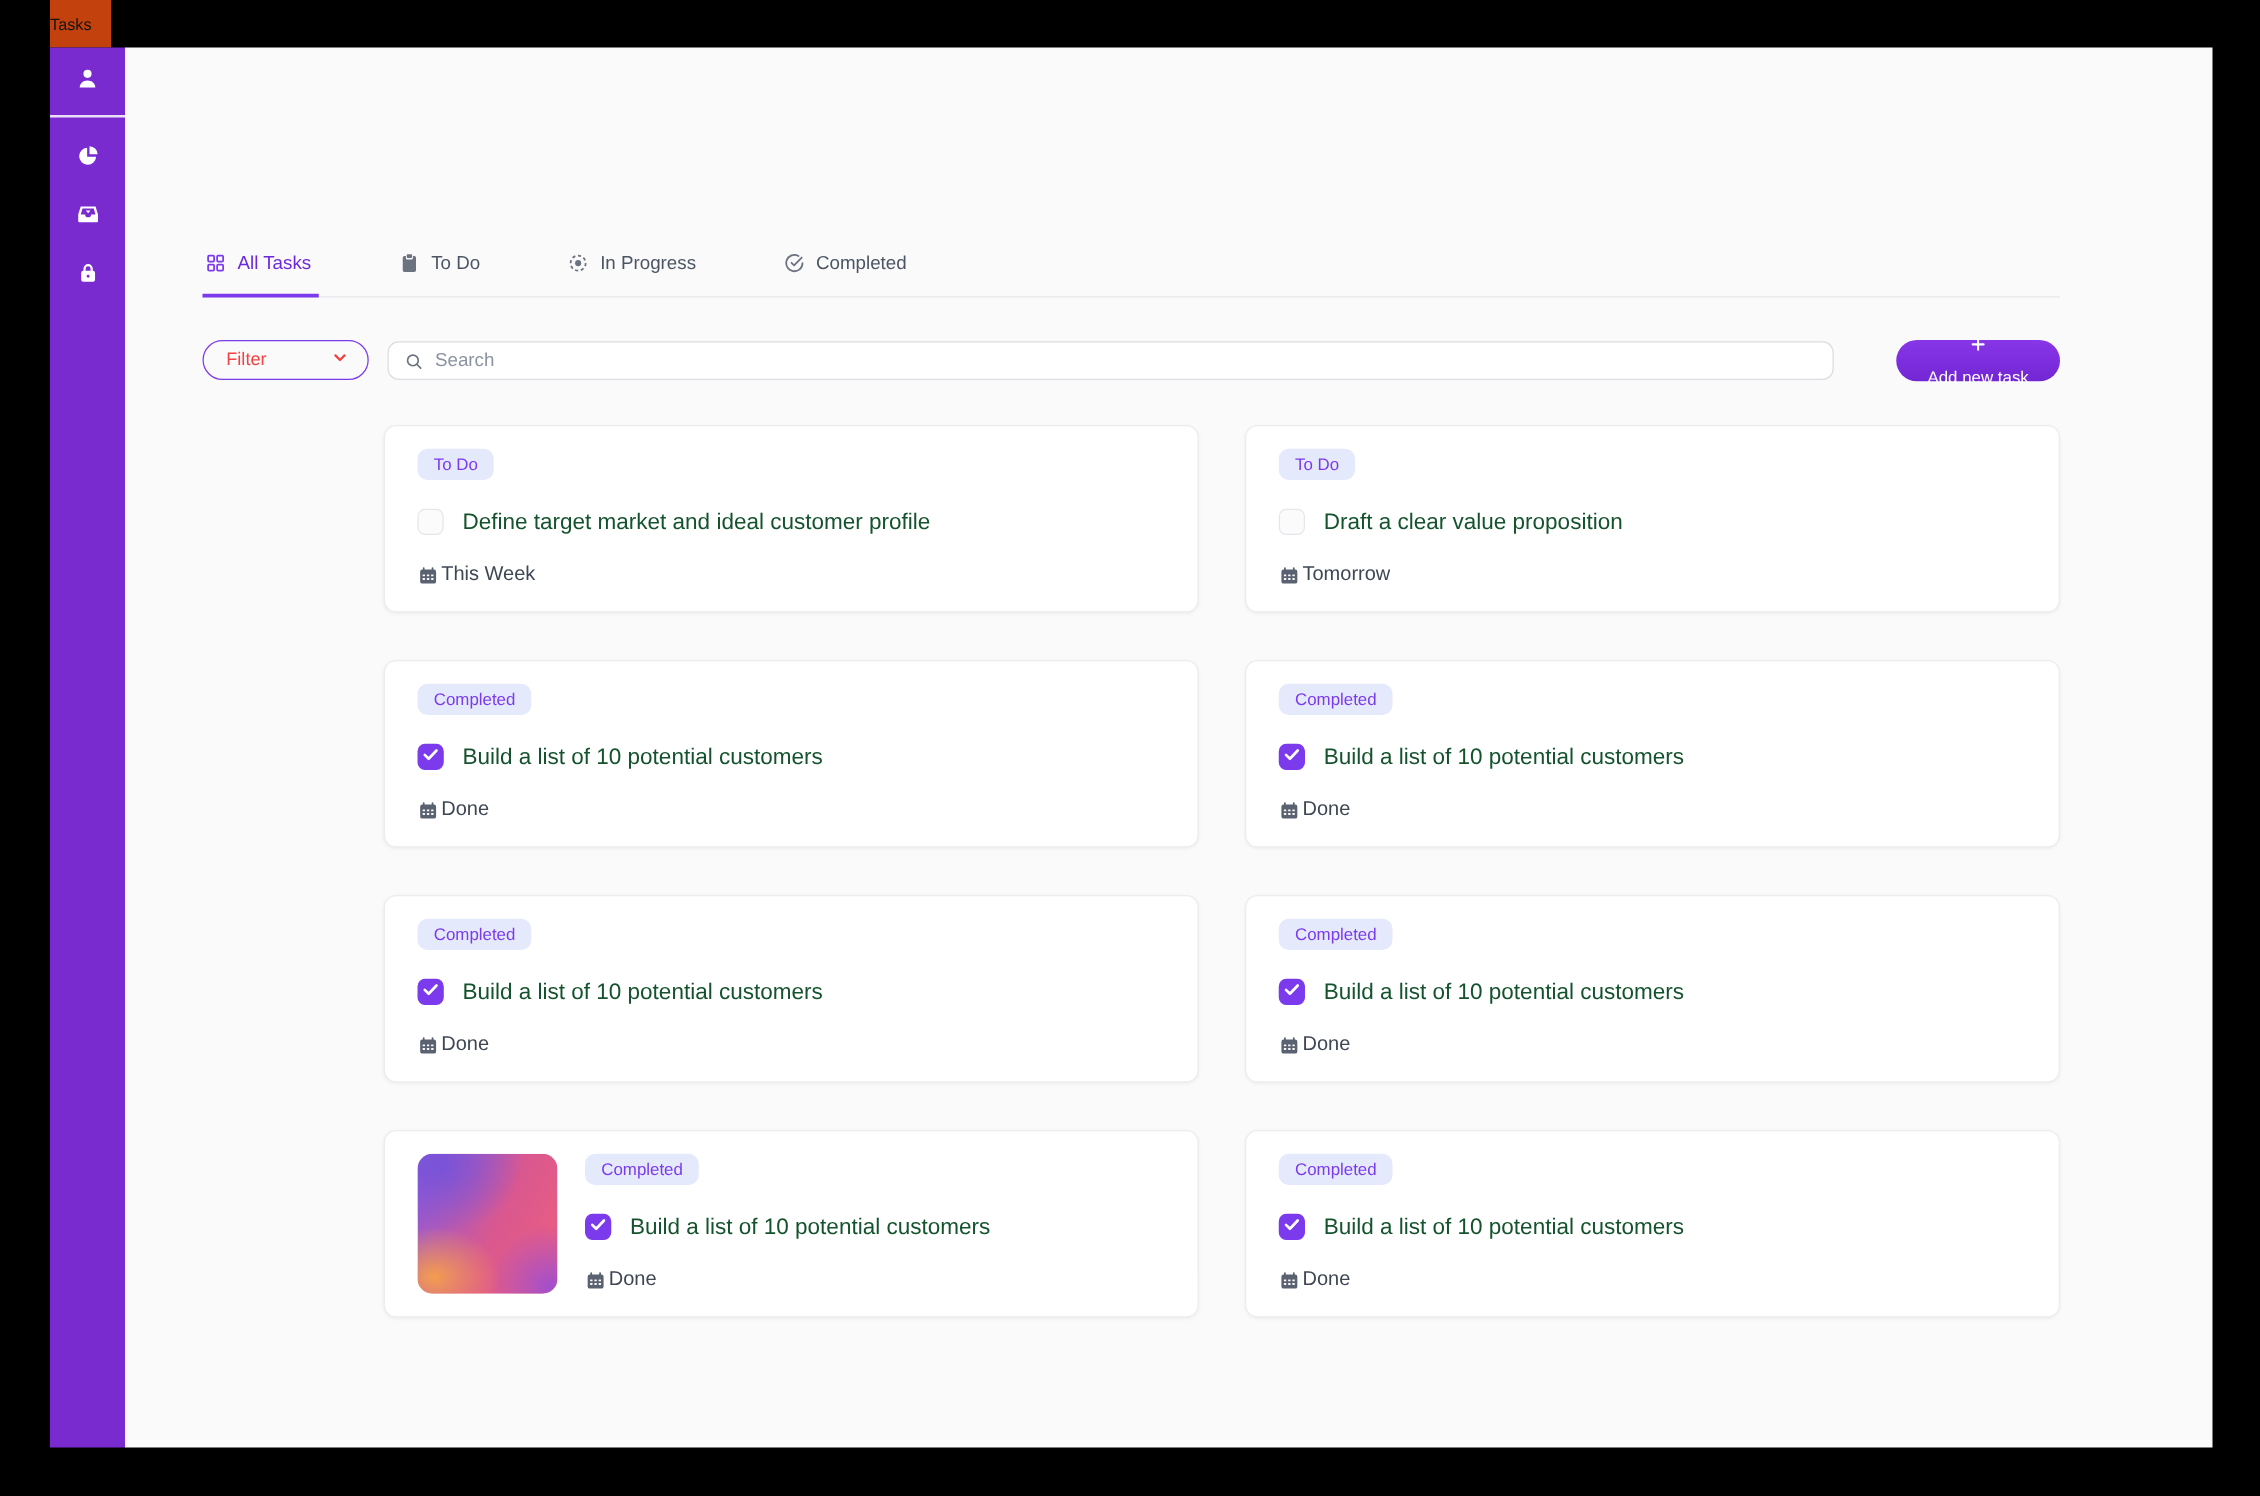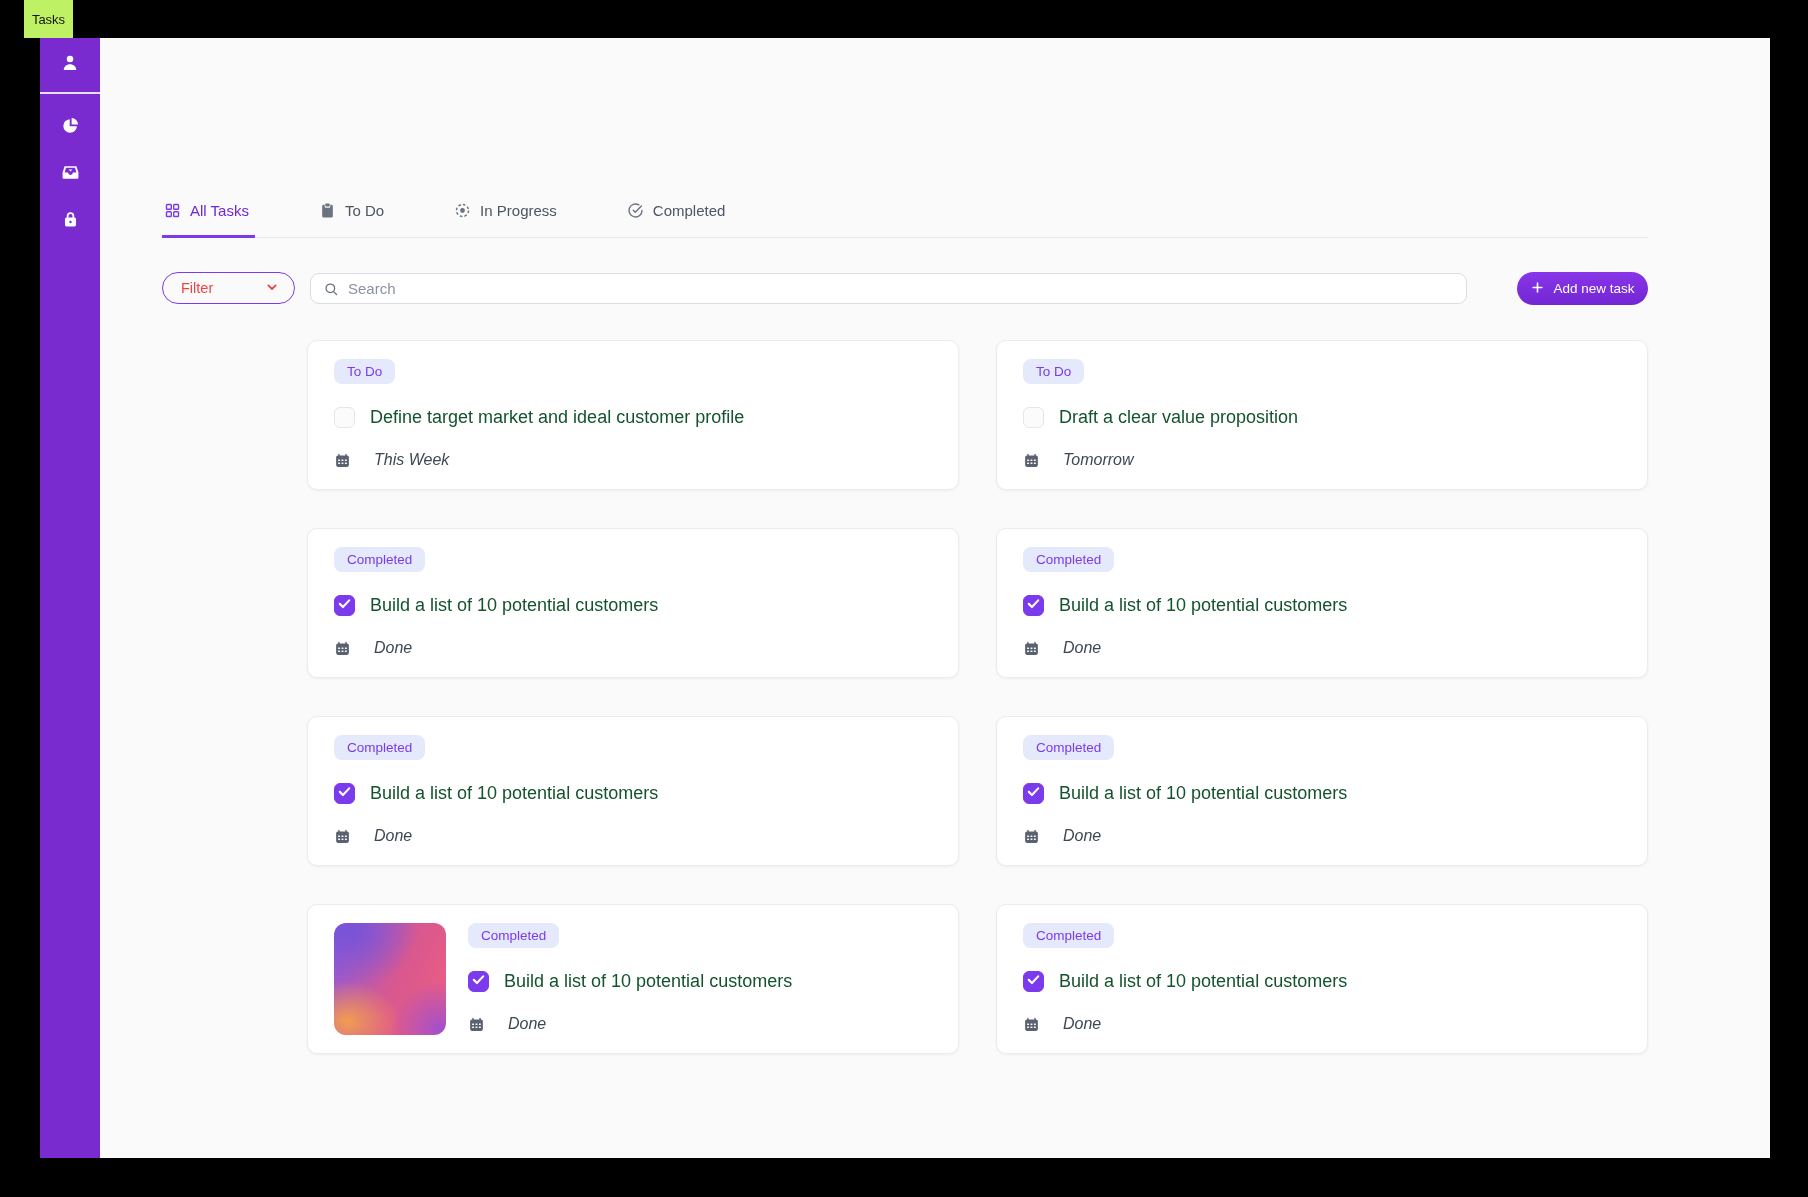--- a/index.html
+++ b/index.html
@@ -7,23 +7,23 @@
   body {
     background:#000;
     font-family:"Liberation Sans","DejaVu Sans",sans-serif;
     position:relative;
     overflow:hidden;
   }
   .stage { position:absolute; inset:0; }
 
   
   .browser-tab {
-    position:absolute; left:24px; top:0; width:49px; height:38px;
-    background:#bef264; color:#141414; font-size:13px;
-    display:flex; align-items:center; justify-content:center;
+    position:absolute; left:40px; top:0; width:49px; height:38px;
+    background:#c2410c; color:#141414; font-size:13px;
+    display:flex; align-items:center; justify-content:flex-start;
     border:none; cursor:default;
   }
 
   
   .sidebar {
     position:absolute; left:40px; top:38px; width:60px; height:1120px;
     background:#7a2bd0; display:flex; flex-direction:column; align-items:stretch;
   }
   .sidebar-top {
     height:56px; display:flex; align-items:center; justify-content:center;
@@ -77,21 +77,21 @@
   .search-box input {
     border:none; outline:none; background:transparent; flex:1;
     font-size:15px; font-family:inherit; color:#303644;
   }
   .search-box input::placeholder { color:#8b93a1; }
   .add-btn {
     position:absolute; left:1355px; top:2px; width:131px; height:33px;
     border:none; border-radius:17px;
     background:linear-gradient(180deg,#8836e8,#7326d4);
     color:#fff; font-size:13.5px; font-family:inherit;
-    display:flex; align-items:center; justify-content:center; gap:8px; cursor:pointer;
+    display:flex; align-items:center; justify-content:center; gap:8px; cursor:pointer;flex-direction:column;
   }
 
   
   .grid {
     position:absolute; left:207px; top:302px; width:1341px;
     display:grid; grid-template-columns:1fr 1fr; column-gap:37px; row-gap:38px;
   }
   .card {
     height:150px; background:#fff; border:1px solid #ebecf0; border-radius:10px;
     box-shadow:0 1px 3px rgba(16,24,40,0.05);
@@ -111,21 +111,21 @@
     font-size:13.5px; padding:5px 13px; border-radius:8px;
   }
   .title-row { display:flex; align-items:center; gap:15px; }
   .checkbox {
     width:21px; height:21px; border-radius:6px; flex:0 0 auto;
     display:flex; align-items:center; justify-content:center; cursor:pointer;
   }
   .checkbox.unchecked { background:#fbfbfc; border:1.5px solid #e4e6ea; }
   .checkbox.checked { background:#7c3aed; border:1.5px solid #7c3aed; }
   .task-title { font-size:18px; font-weight:500; color:#14532d; }
-  .meta { display:flex; align-items:center; gap:23px; color:#3f4754; font-size:16px;font-style:italic; }
+  .meta { display:flex; align-items:center; gap:2px; color:#3f4754; font-size:16px; }
   .meta .icon { color:#5a6170; display:flex; }
 </style>
 </head>
 <body>
 
 <div class="stage">
 
   <div class="browser-tab">
     <span>Tasks</span>
   </div>

